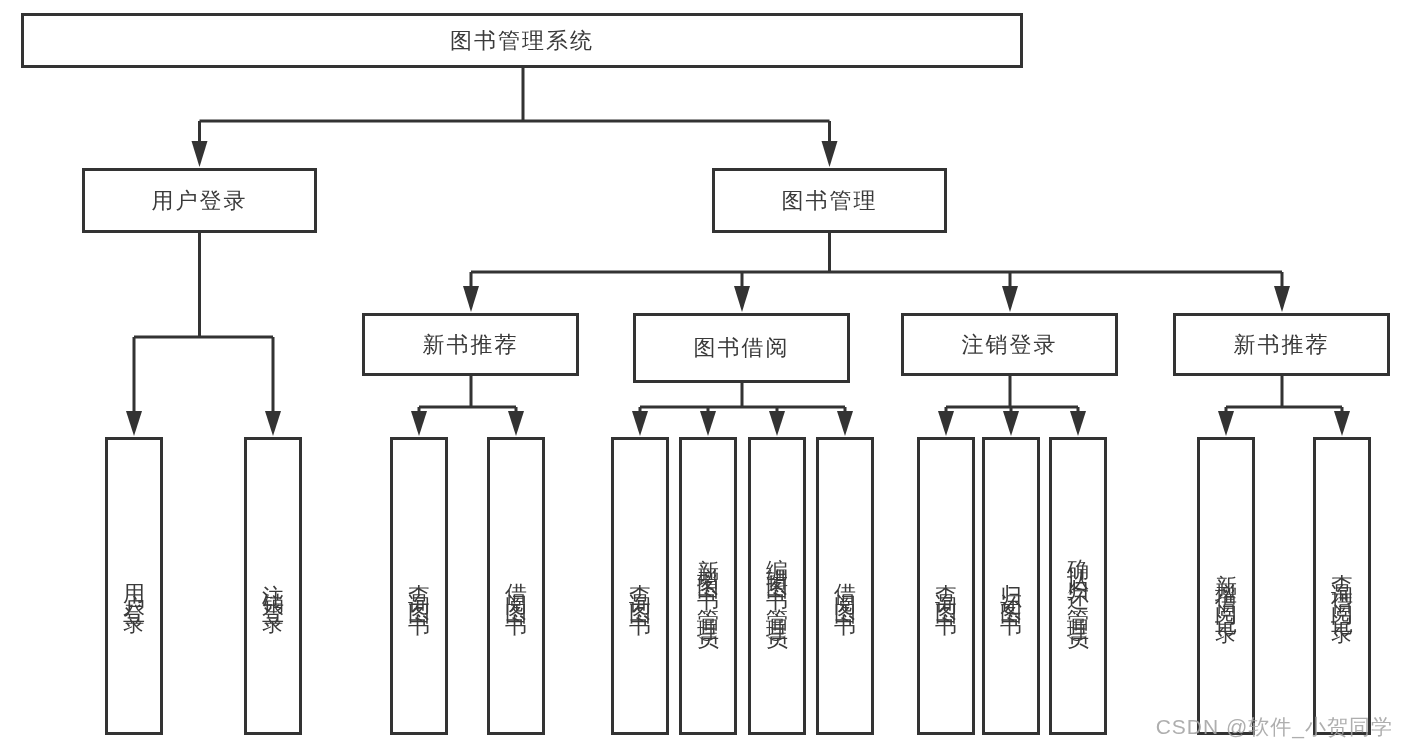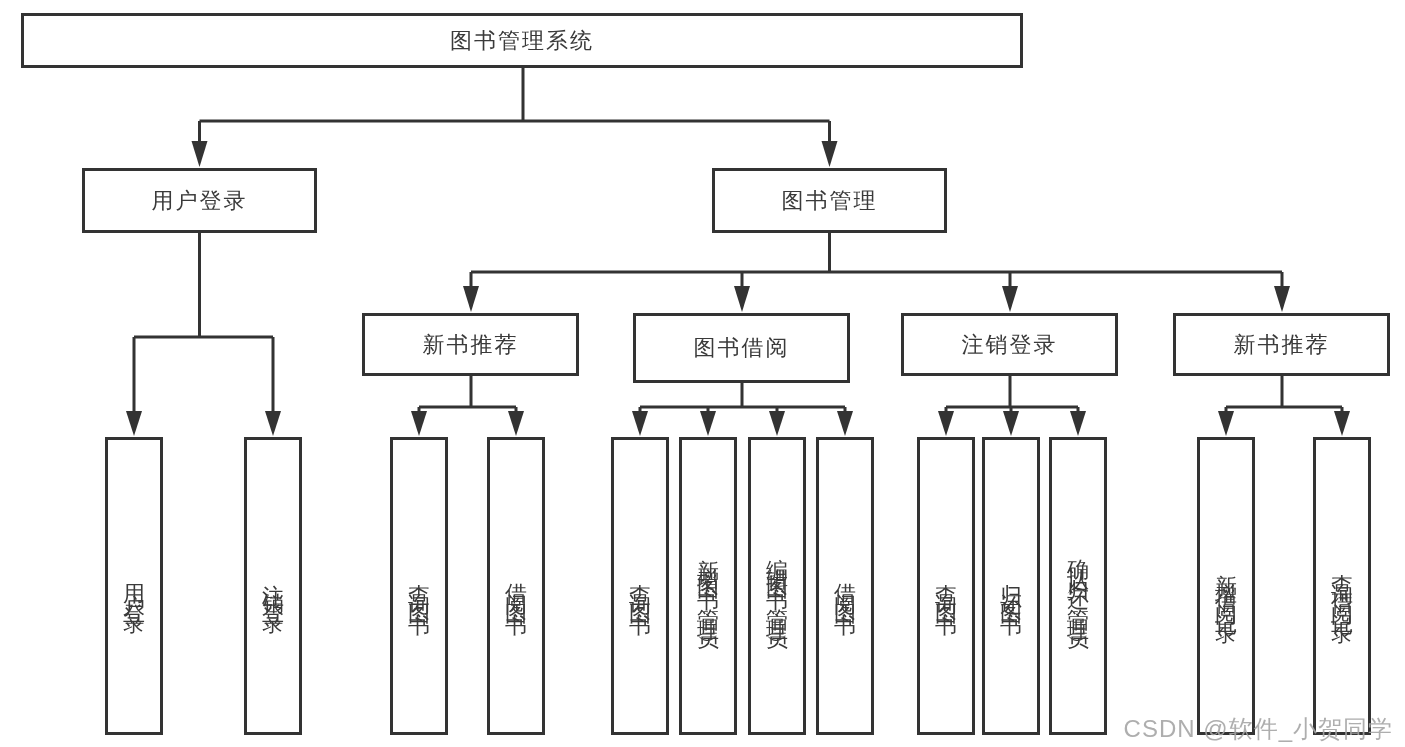--- a/index.html
+++ b/index.html
@@ -43,21 +43,21 @@
     text-orientation: mixed;
     font-size: 22px;
     letter-spacing: 10px;
     line-height: 1;
     color: #3a3a3a;
   }
   .watermark {
     position: absolute;
     top: 713px;
     right: 12px;
-    font-size: 24px;
+    font-size: 21px;
     letter-spacing: 1px;
     color: rgba(165,165,165,0.9);
     white-space: nowrap;
     z-index: 5;
   }
 </style>
 </head>
 <body>
 
 <div class="canvas">

